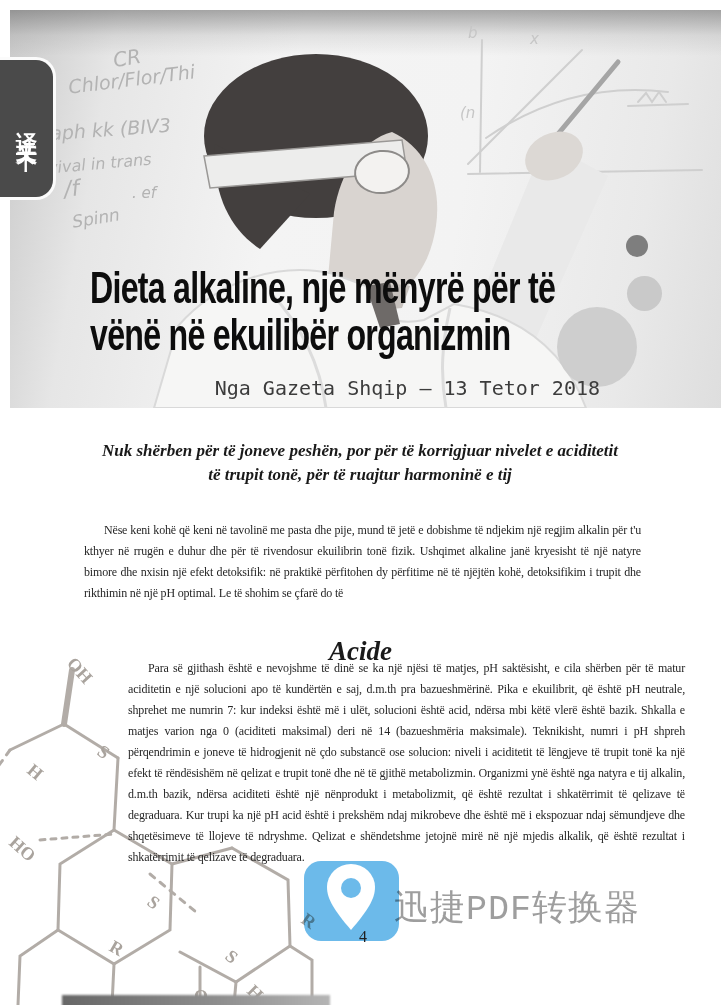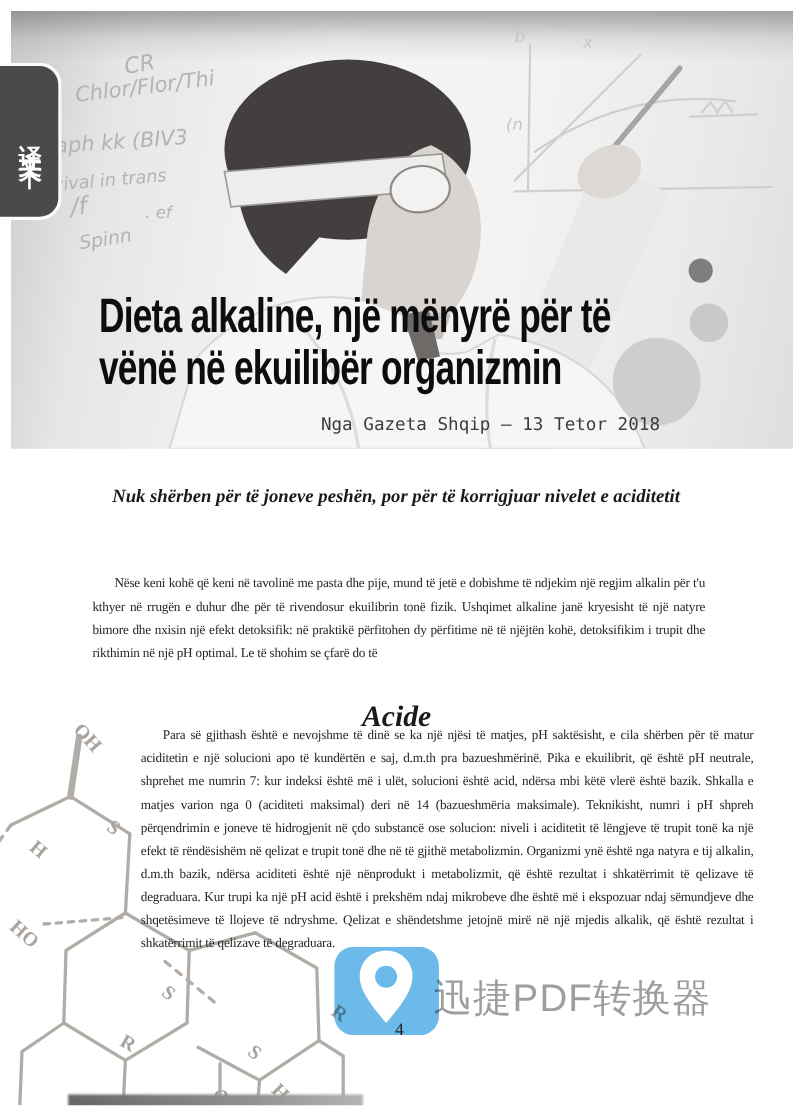--- a/index.html
+++ b/index.html
@@ -28,41 +28,41 @@
   .hw7{left:62px;top:198px;font-size:17px;transform:rotate(-9deg);}
   .hero-chart{position:absolute;left:420px;top:12px;}
   .circle{position:absolute;border-radius:50%;}
   .c-dark{left:616px;top:225px;width:22px;height:22px;background:#7e7e7e;}
   .c-mid{left:617px;top:266px;width:35px;height:35px;background:#c9c9c9;}
   .c-big{left:547px;top:297px;width:80px;height:80px;background:#cccccc;opacity:.95;}
   .hero-title{position:absolute;left:80px;top:254px;z-index:3;color:#0d0d0d;
         font-family:"Liberation Sans",sans-serif;font-weight:bold;font-size:44px;line-height:47px;
         letter-spacing:-1px;transform:scaleX(.73);transform-origin:0 0;white-space:nowrap;}
   .hero-byline{position:absolute;left:0;top:366px;width:590px;text-align:right;z-index:3;
-        font-family:"DejaVu Sans Mono",monospace;font-size:16px;color:#3c3c3c;}
+        font-family:"DejaVu Sans Mono",monospace;font-size:20px;color:#3c3c3c;}
 
   
   .chem{position:absolute;left:0;top:612px;z-index:1;}
 
   
   .standfirst{position:absolute;left:60px;top:439px;width:600px;text-align:center;z-index:3;
         font-style:italic;font-weight:bold;font-size:17px;line-height:24px;color:#191919;}
   .body-par{position:absolute;left:84px;width:557px;z-index:3;color:#262626;
         font-size:12px;line-height:21px;letter-spacing:-0.015em;text-align:justify;text-indent:20px;}
   .p1{top:520px;}
   .p2{top:658px;margin-left:44px;}
   .section-head{position:absolute;left:0;top:636px;width:721px;text-align:center;z-index:3;
         font-style:italic;font-weight:bold;font-size:27px;color:#1a1a1a;}
   .page-num{position:absolute;left:348px;top:928px;width:30px;text-align:center;z-index:6;
         font-size:16px;color:#1f1f1f;}
 
   
   .wm-icon{position:absolute;left:303px;top:860px;z-index:5;mix-blend-mode:multiply;opacity:.88;}
   .wm-text{position:absolute;left:394px;top:884px;z-index:5;mix-blend-mode:multiply;
-        font-family:Liberation Sans, sans-serif;font-size:35px;color:rgba(120,120,120,.72);
+        font-family:Liberation Mono, monospace;font-size:35px;color:rgba(120,120,120,.72);
         letter-spacing:1px;white-space:nowrap;}
   .bottom-strip{position:absolute;left:62px;top:995px;width:268px;height:12px;z-index:1;
         background:linear-gradient(to right,#676767,#8f8f8f 60%,#b5b5b5);filter:blur(1px);}
 </style>
 </head>
 <body>
 
 <div class="page">
 
   <svg class="chem" width="460" height="393" viewBox="0 0 460 393">
@@ -150,20 +150,21 @@
     </div>
     <div class="hero-byline">Nga Gazeta Shqip — 13 Tetor 2018</div>
   </div>
 
   <div class="tab">
     <span class="tab-label">译文天下</span>
   </div>
 
   <div class="standfirst">
     <div>Nuk shërben për të joneve peshën, por për të korrigjuar nivelet e aciditetit</div>
+    <div>të trupit tonë, për të ruajtur harmoninë e tij</div>
   </div>
 
   <div class="body-par p1">Nëse keni kohë që keni në tavolinë me pasta dhe pije, mund të jetë e dobishme të ndjekim një regjim alkalin për t'u kthyer në rrugën e duhur dhe për të rivendosur ekuilibrin tonë fizik. Ushqimet alkaline janë kryesisht të një natyre bimore dhe nxisin një efekt detoksifik: në praktikë përfitohen dy përfitime në të njëjtën kohë, detoksifikim i trupit dhe rikthimin në një pH optimal. Le të shohim se çfarë do të</div>
   <div class="section-head">Acide</div>
   <div class="body-par p2">Para së gjithash është e nevojshme të dinë se ka një njësi të matjes, pH saktësisht, e cila shërben për të matur aciditetin e një solucioni apo të kundërtën e saj, d.m.th pra bazueshmërinë. Pika e ekuilibrit, që është pH neutrale, shprehet me numrin 7: kur indeksi është më i ulët, solucioni është acid, ndërsa mbi këtë vlerë është bazik. Shkalla e matjes varion nga 0 (aciditeti maksimal) deri në 14 (bazueshmëria maksimale). Teknikisht, numri i pH shpreh përqendrimin e joneve të hidrogjenit në çdo substancë ose solucion: niveli i aciditetit të lëngjeve të trupit tonë ka një efekt të rëndësishëm në qelizat e trupit tonë dhe në të gjithë metabolizmin. Organizmi ynë është nga natyra e tij alkalin, d.m.th bazik, ndërsa aciditeti është një nënprodukt i metabolizmit, që është rezultat i shkatërrimit të qelizave të degraduara. Kur trupi ka një pH acid është i prekshëm ndaj mikrobeve dhe është më i ekspozuar ndaj sëmundjeve dhe shqetësimeve të llojeve të ndryshme. Qelizat e shëndetshme jetojnë mirë në një mjedis alkalik, që është rezultat i shkatërrimit të qelizave të degraduara.</div>
 
   <svg class="wm-icon" width="97" height="82" viewBox="0 0 97 82">
     <rect x="1" y="1" width="95" height="80" rx="17" fill="#58b1e8"></rect>
     <path d="M48,70 C31,50 24,39 24,27 a24,23 0 1 1 48,0 C72,39 65,50 48,70 Z" fill="#ffffff"></path>
     <circle cx="48" cy="28" r="10" fill="#58b1e8"></circle>

